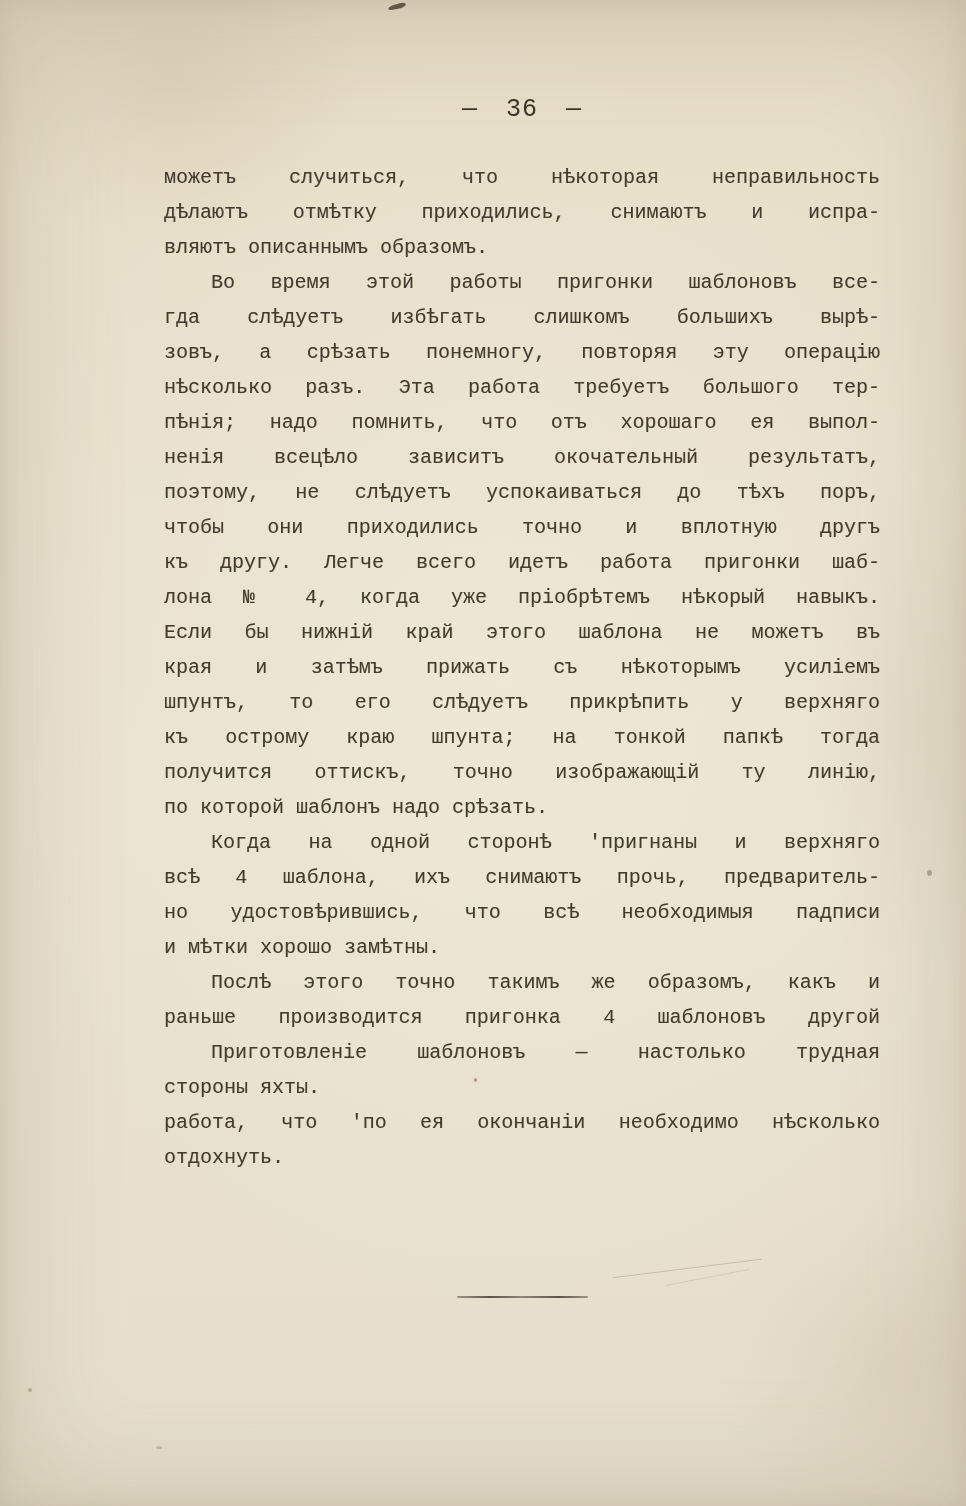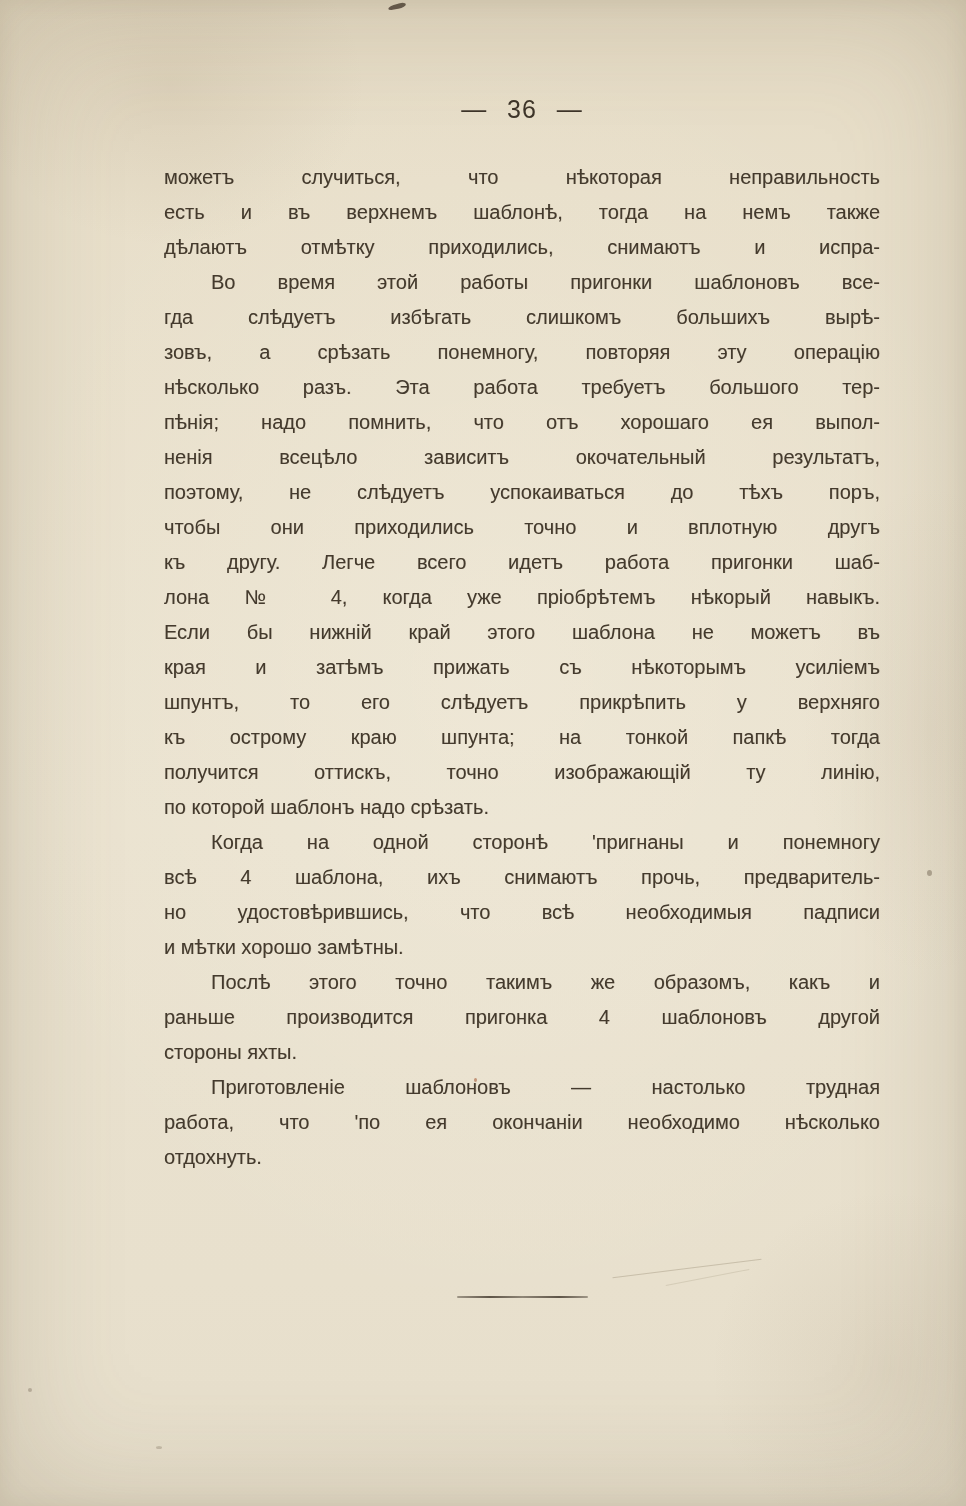--- a/index.html
+++ b/index.html
@@ -7,21 +7,21 @@
 
   .page {
     position: relative;
     width: 966px;
     height: 1506px;
     overflow: hidden;
     background-color: #e9e0cd;
     background-image:
       radial-gradient(ellipse 760px 900px at 52% 45%, rgba(255,253,244,0.20), rgba(255,253,244,0) 72%),
       linear-gradient(180deg, #e4dac4 0%, #e8dfca 12%, #eae2cf 55%, #e8e0cd 85%, #e6decb 100%);
-    font-family: Liberation Sans, sans-serif;
+    font-family: Liberation Mono, monospace;
   }
 
   .vignette {
     position: absolute; inset: 0; pointer-events: none;
     box-shadow: inset 0 0 115px 14px rgba(115,98,72,0.20),
                 inset 0 0 20px 2px rgba(115,98,72,0.10);
   }
 
   .stain { position: absolute; pointer-events: none; }
   .stain-topleft {
@@ -106,46 +106,46 @@
   <div class="stain stain-topleft"></div>
   <div class="stain stain-bottomright"></div>
   <div class="stain stain-rightmid"></div>
 
   <div class="ink-mark"></div>
 
   <div class="page-number">— 36 —</div>
 
   <div class="text-block">
       <div class="line">можетъ случиться, что нѣкоторая неправильность</div>
-      <div class="line">есть и въ верхнемъ шаблонѣ, тогда на немъ также</div>
       <div class="line">дѣлаютъ отмѣтку приходились, снимаютъ и испра-</div>
+      <div class="line end">вляютъ описаннымъ образомъ.</div>
       <div class="line indent">Во время этой работы пригонки шаблоновъ все-</div>
       <div class="line">гда слѣдуетъ избѣгать слишкомъ большихъ вырѣ-</div>
       <div class="line">зовъ, а срѣзать понемногу, повторяя эту операцію</div>
       <div class="line">нѣсколько разъ. Эта работа требуетъ большого тер-</div>
       <div class="line">пѣнія; надо помнить, что отъ хорошаго ея выпол-</div>
       <div class="line">ненія всецѣло зависитъ окочательный результатъ,</div>
       <div class="line">поэтому, не слѣдуетъ успокаиваться до тѣхъ поръ,</div>
       <div class="line">чтобы они приходились точно и вплотную другъ</div>
       <div class="line">къ другу. Легче всего идетъ работа пригонки шаб-</div>
       <div class="line">лона № 4, когда уже пріобрѣтемъ нѣкорый навыкъ.</div>
       <div class="line">Если бы нижній край этого шаблона не можетъ въ</div>
       <div class="line">края и затѣмъ прижать съ нѣкоторымъ усиліемъ</div>
       <div class="line">шпунтъ, то его слѣдуетъ прикрѣпить у верхняго</div>
       <div class="line">къ острому краю шпунта; на тонкой папкѣ тогда</div>
       <div class="line">получится оттискъ, точно изображающій ту линію,</div>
       <div class="line end">по которой шаблонъ надо срѣзать.</div>
-      <div class="line indent">Когда на одной сторонѣ 'пригнаны и понемногу</div>
+      <div class="line indent">Когда на одной сторонѣ 'пригнаны и верхняго</div>
       <div class="line">всѣ 4 шаблона, ихъ снимаютъ прочь, предваритель-</div>
       <div class="line">но удостовѣрившись, что всѣ необходимыя падписи</div>
       <div class="line end">и мѣтки хорошо замѣтны.</div>
       <div class="line indent">Послѣ этого точно такимъ же образомъ, какъ и</div>
       <div class="line">раньше производится пригонка 4 шаблоновъ другой</div>
+      <div class="line indent">Приготовленіе шаблоновъ — настолько трудная</div>
       <div class="line end">стороны яхты.</div>
-      <div class="line indent">Приготовленіе шаблоновъ — настолько трудная</div>
       <div class="line">работа, что 'по ея окончаніи необходимо нѣсколько</div>
       <div class="line end">отдохнуть.</div>
     </div>
 
   <div class="divider"></div>
 
   <div class="speck speck-1"></div>
   <div class="speck speck-2"></div>
   <div class="speck speck-3"></div>
   <div class="speck speck-red"></div>

